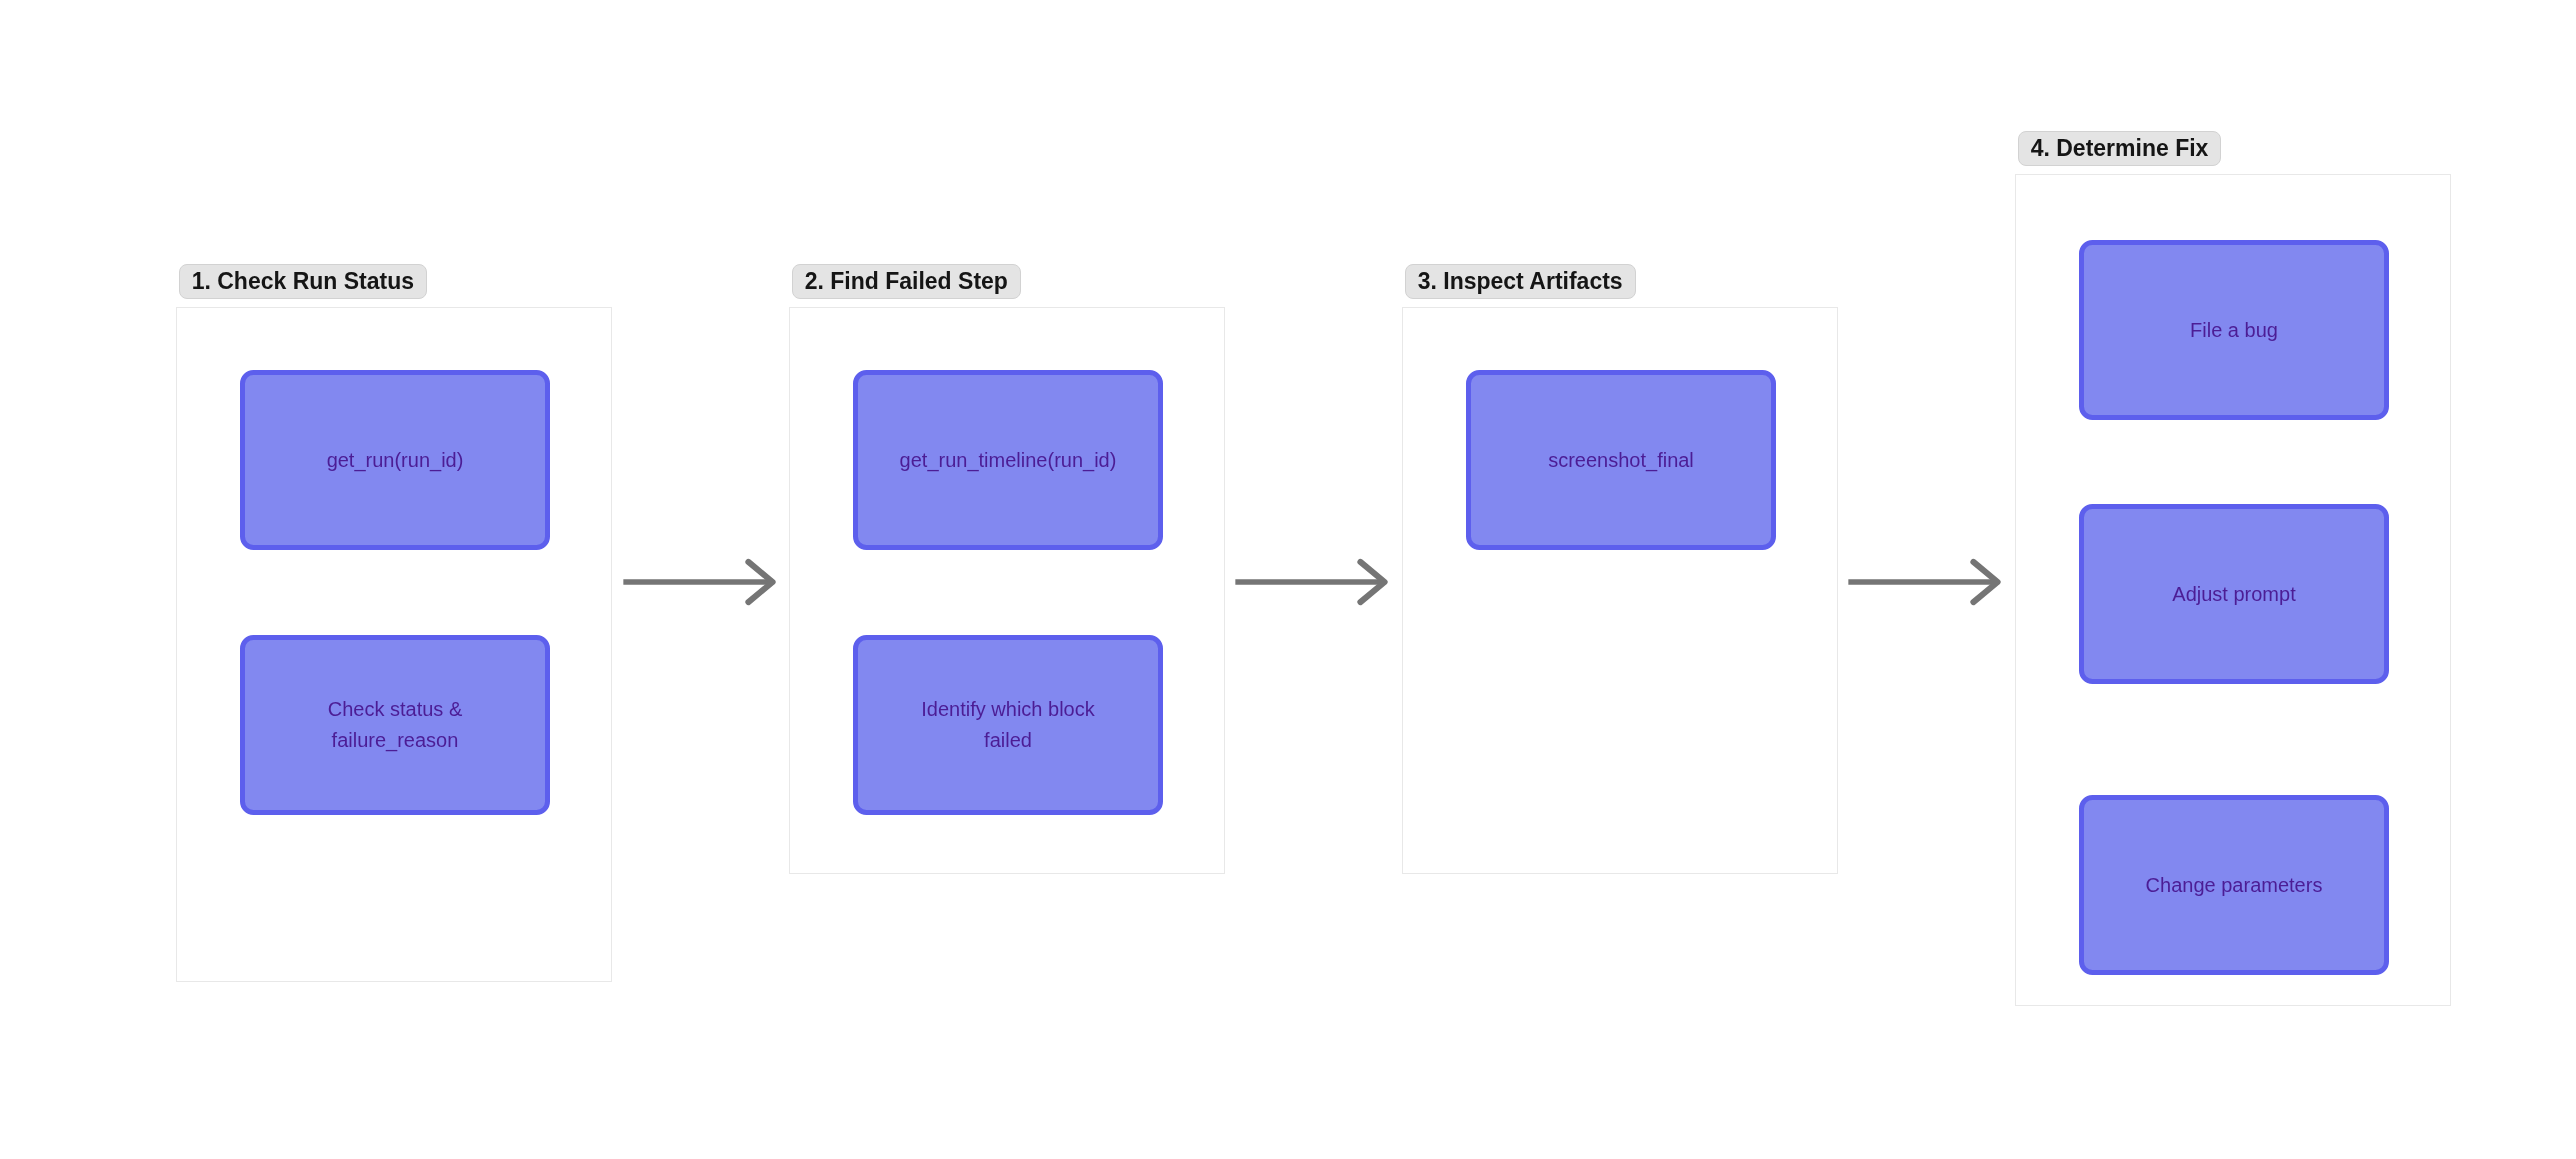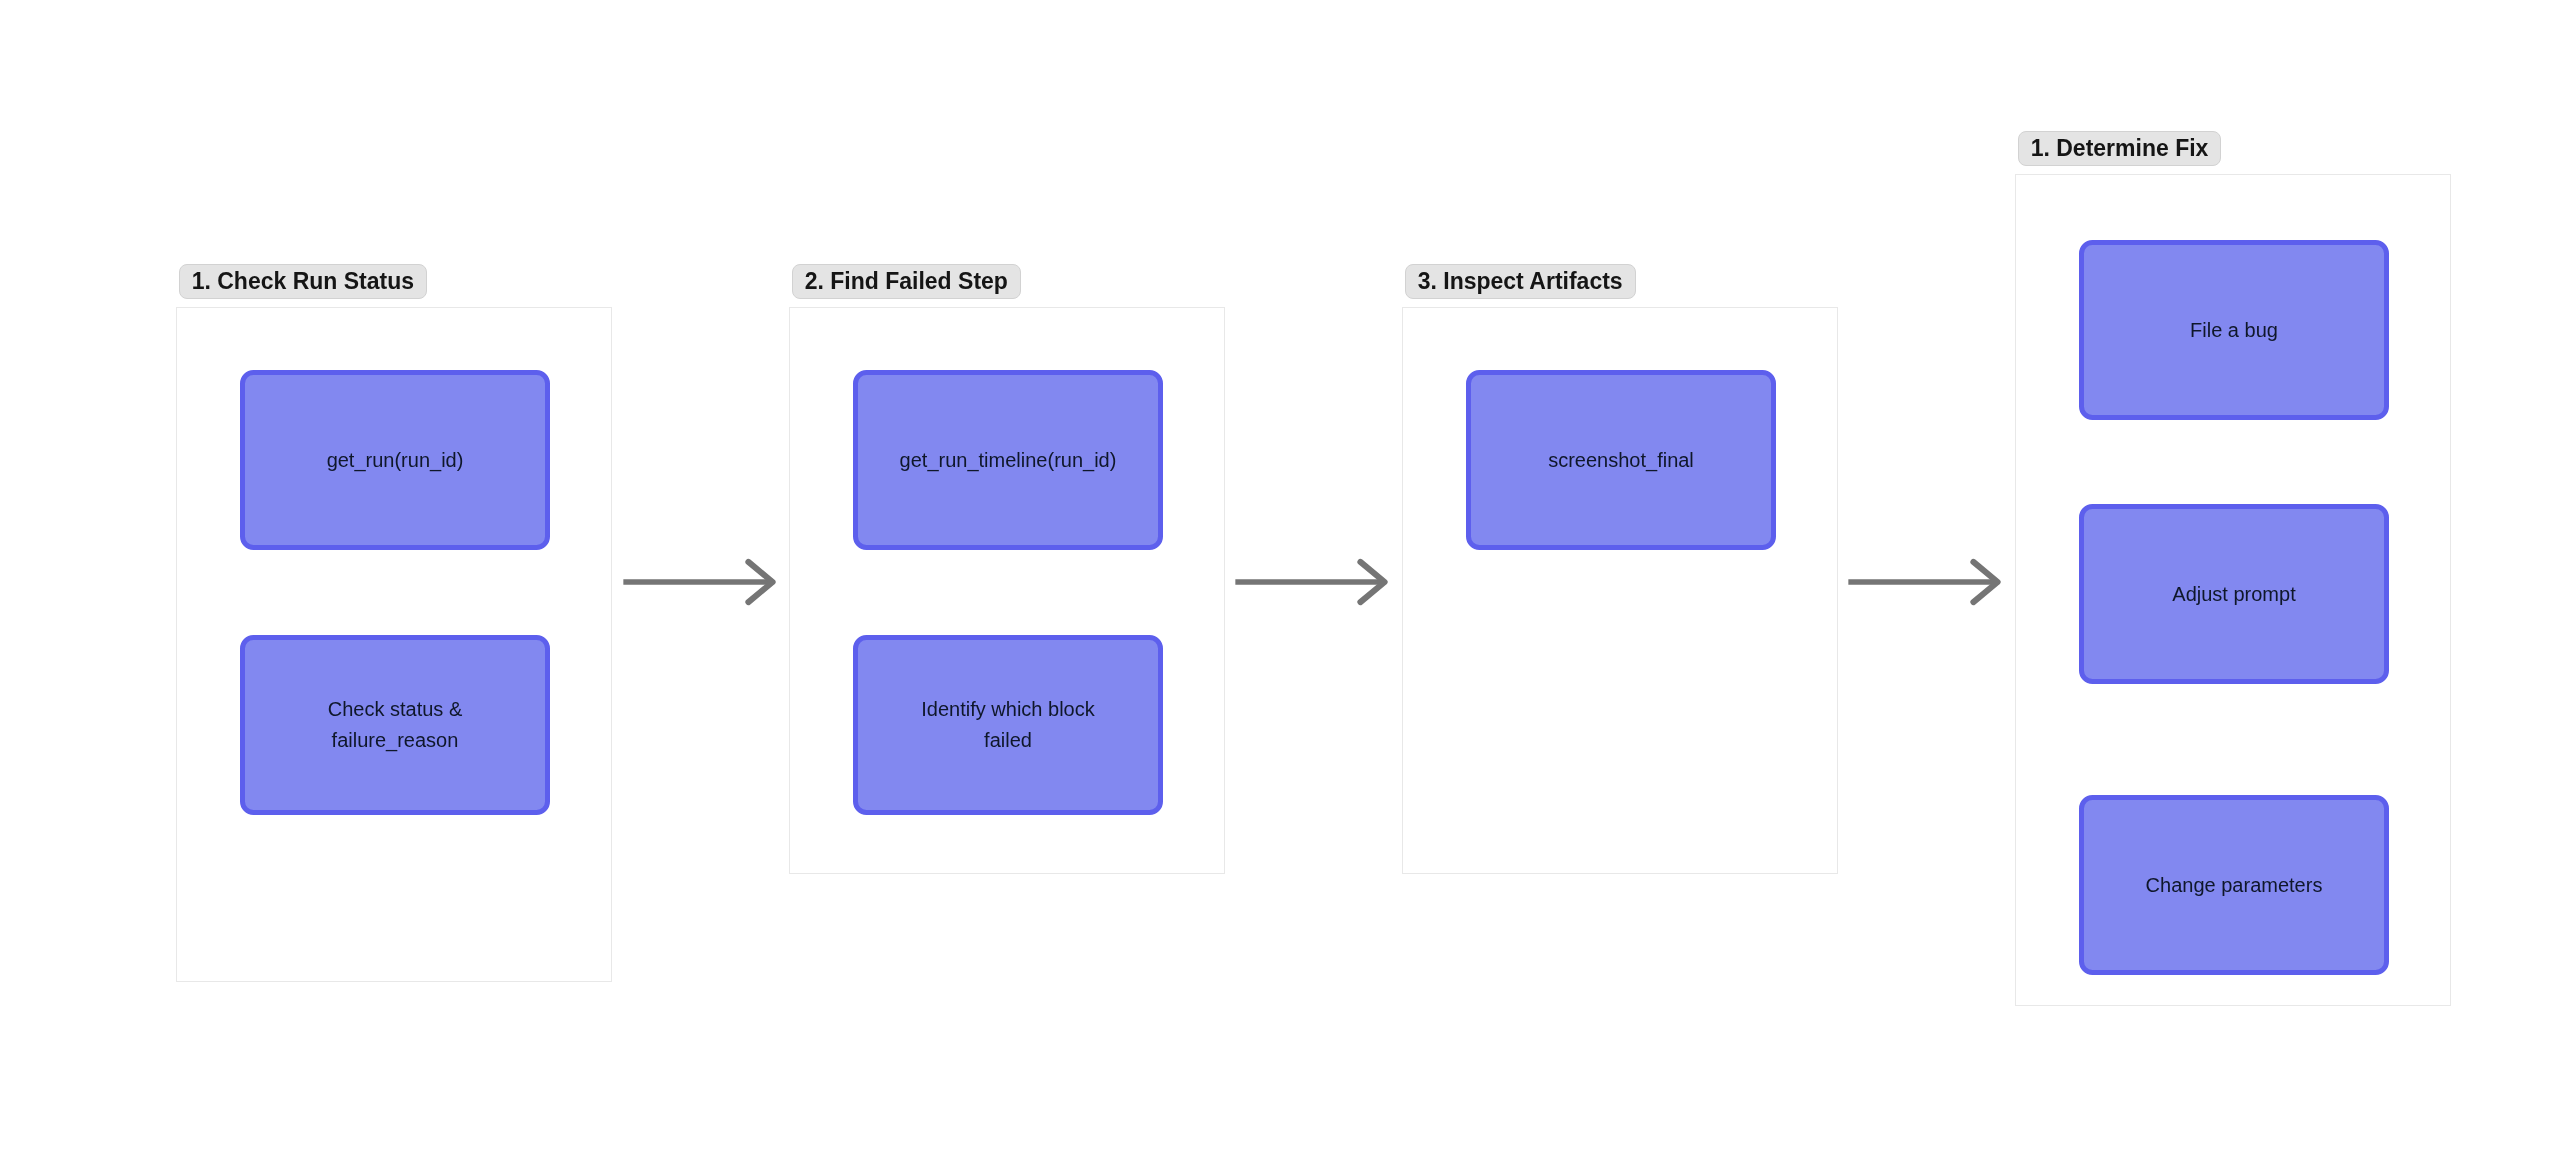--- a/index.html
+++ b/index.html
@@ -60,21 +60,21 @@
     background: #8288f0;
     border: 5.4px solid #5d5fed;
     border-radius: 13.4px;
     box-sizing: border-box;
     display: flex;
     align-items: center;
     justify-content: center;
     text-align: center;
   }
   .node .node-label {
-    color: #0f172a;
+    color: #4c1d95;
     font-size: 20px;
     line-height: 1.55;
     white-space: pre-line;
   }
   .row1 { top: 62px; }
   .row2 { top: 327px; }
   .g4 .row1 { top: 65px; }
   .g4 .row2 { top: 329px; }
   .g4 .row3 { top: 620px; }
 
@@ -142,21 +142,21 @@
       </div>
     </div>
   </section>
 
   <svg class="arrow a3" viewBox="0 0 235 80" aria-hidden="true">
     <line class="stroke" x1="2" y1="40" x2="222" y2="40" stroke-width="8"></line>
     <polyline class="stroke" points="188,10 224,40 188,70" stroke-width="9" stroke-linecap="round" stroke-linejoin="round"></polyline>
   </svg>
 
   <section class="frame g4">
-    <div class="frame-label">1. Determine Fix</div>
+    <div class="frame-label">4. Determine Fix</div>
     <div class="frame-body">
       <div class="node row1">
         <span class="node-label">File a bug</span>
       </div>
       <div class="node row2">
         <span class="node-label">Adjust prompt</span>
       </div>
       <div class="node row3">
         <span class="node-label">Change parameters</span>
       </div>

